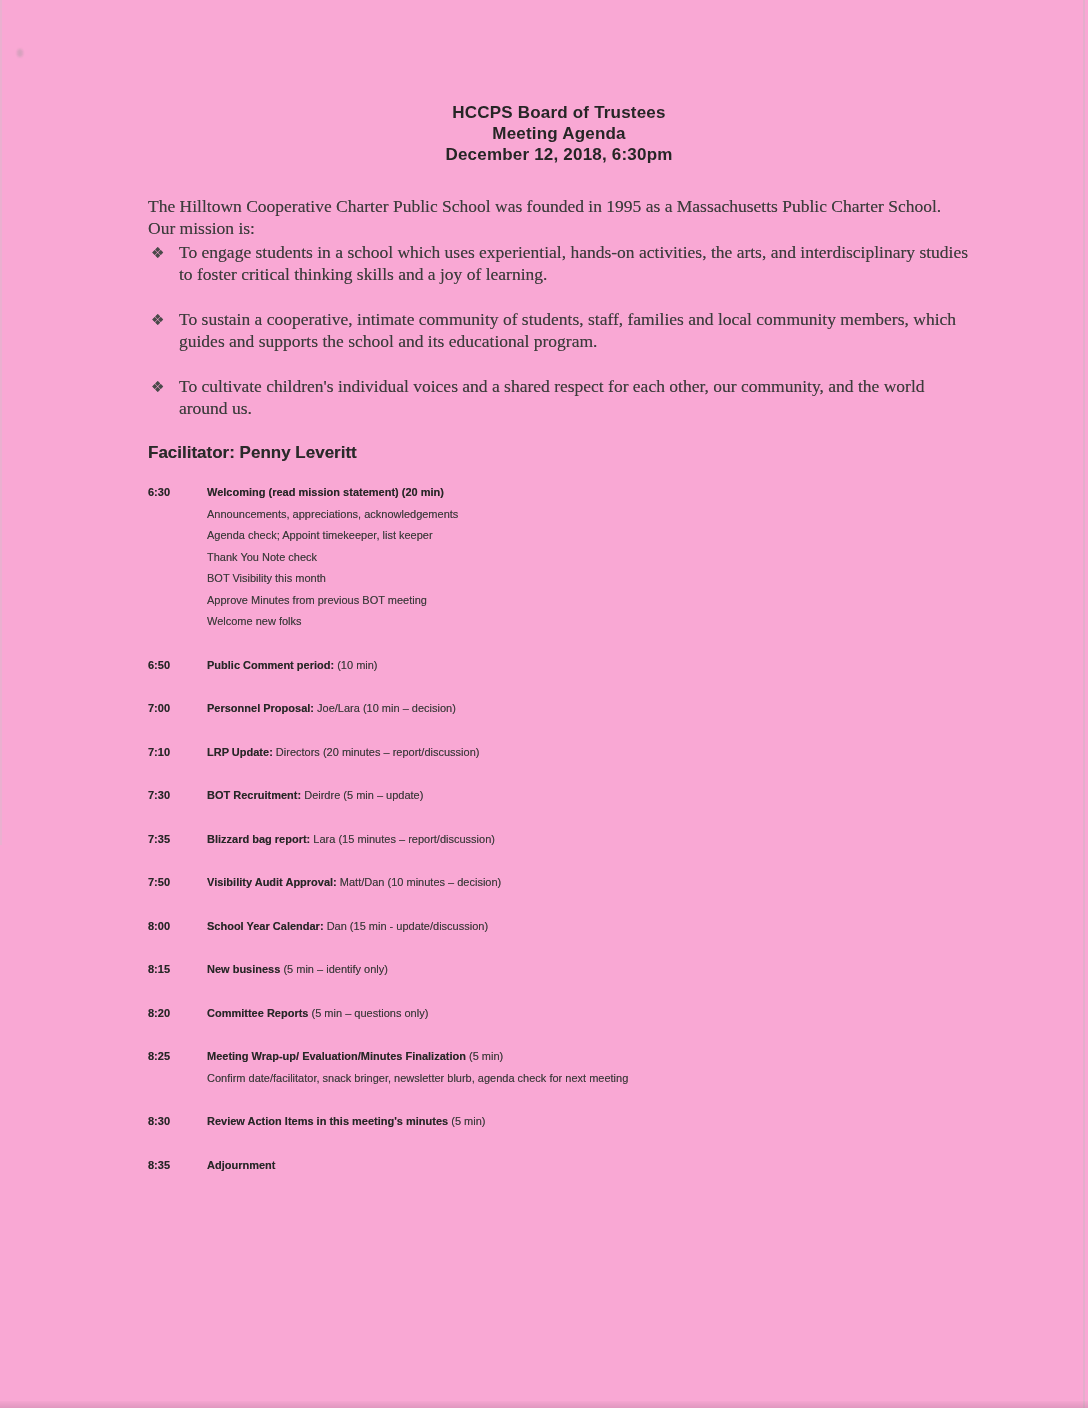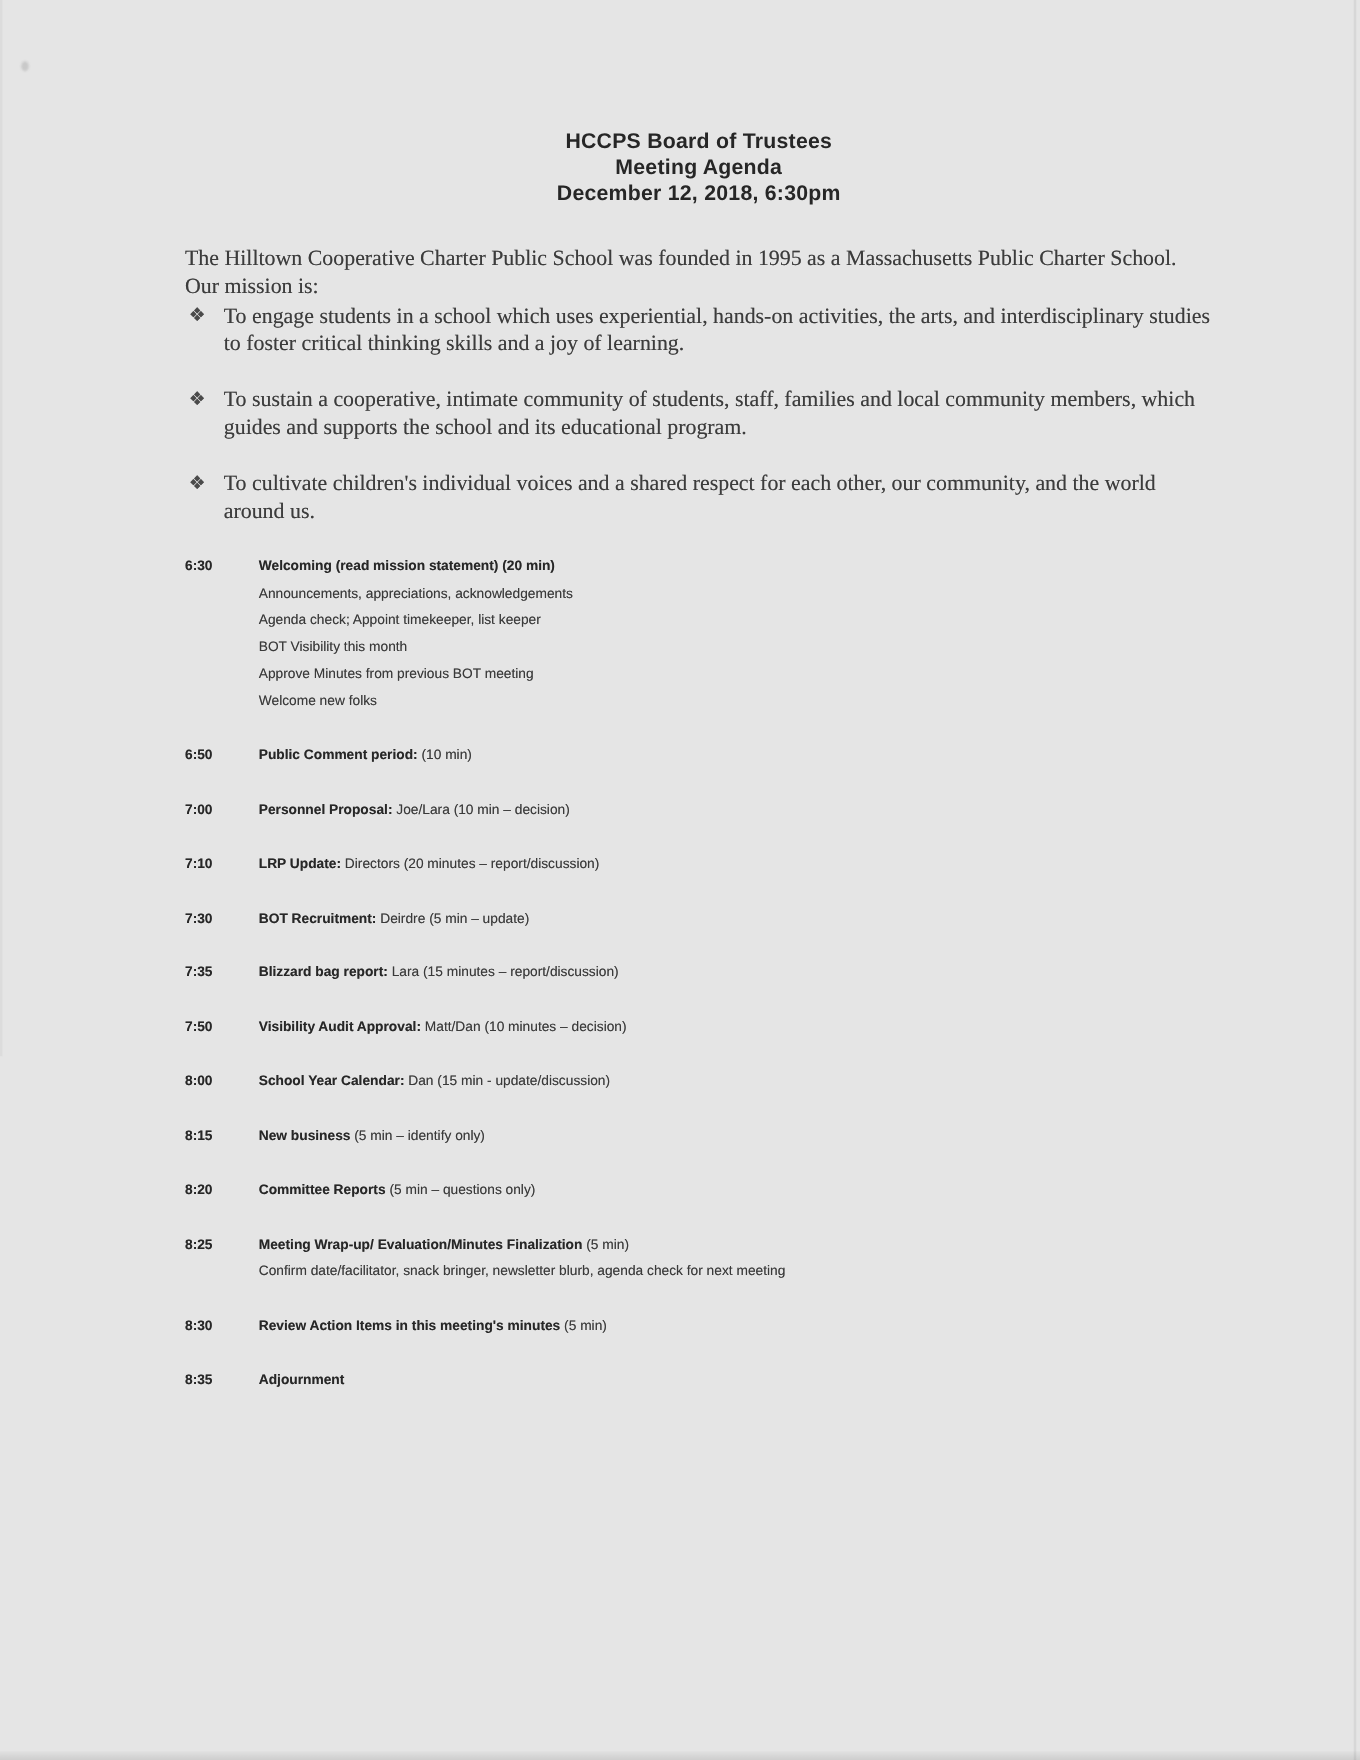--- a/index.html
+++ b/index.html
@@ -1,20 +1,20 @@
 <!DOCTYPE html>
 <html><head>
 <meta charset="utf-8">
 <style>
   html, body { margin: 0; padding: 0; background: #ffffff; }
   .page {
     position: relative;
     width: 1088px;
     height: 1408px;
-    background: #e5e5e5;
+    background: #f9a8d4;
     overflow: hidden;
     font-family: "Liberation Sans", sans-serif;
     color: #2e2e2e;
   }
   .content {
     padding: 102px 118px 0 148px; 
   }
   
   .title-block {
     text-align: center;
@@ -116,30 +116,32 @@
       <div class="bullet-row">
         <span class="bullet-glyph">❖</span>
         <span class="bullet-text">To sustain a cooperative, intimate community of students, staff, families and local community members, which guides and supports the school and its educational program.</span>
       </div>
       <div class="bullet-row">
         <span class="bullet-glyph">❖</span>
         <span class="bullet-text">To cultivate children's individual voices and a shared respect for each other, our community, and the world around us.</span>
       </div>
     </div>
 
+    <div class="facilitator">Facilitator: Penny Leveritt</div>
 
     <div class="agenda">
 
       <div class="agenda-row">
         <span class="agenda-time">6:30</span>
         <div class="agenda-body">
           <div class="agenda-heading"><span class="t-bold">Welcoming (read mission statement) (20 min)</span><span class="t-reg"></span></div>
           <div class="agenda-subs">
             <div>Announcements, appreciations, acknowledgements</div>
             <div>Agenda check; Appoint timekeeper, list keeper</div>
+            <div>Thank You Note check</div>
             <div>BOT Visibility this month</div>
             <div>Approve Minutes from previous BOT meeting</div>
             <div>Welcome new folks</div>
           </div>
         </div>
       </div>
 
       <div class="agenda-row">
         <span class="agenda-time">6:50</span>
         <div class="agenda-body">

